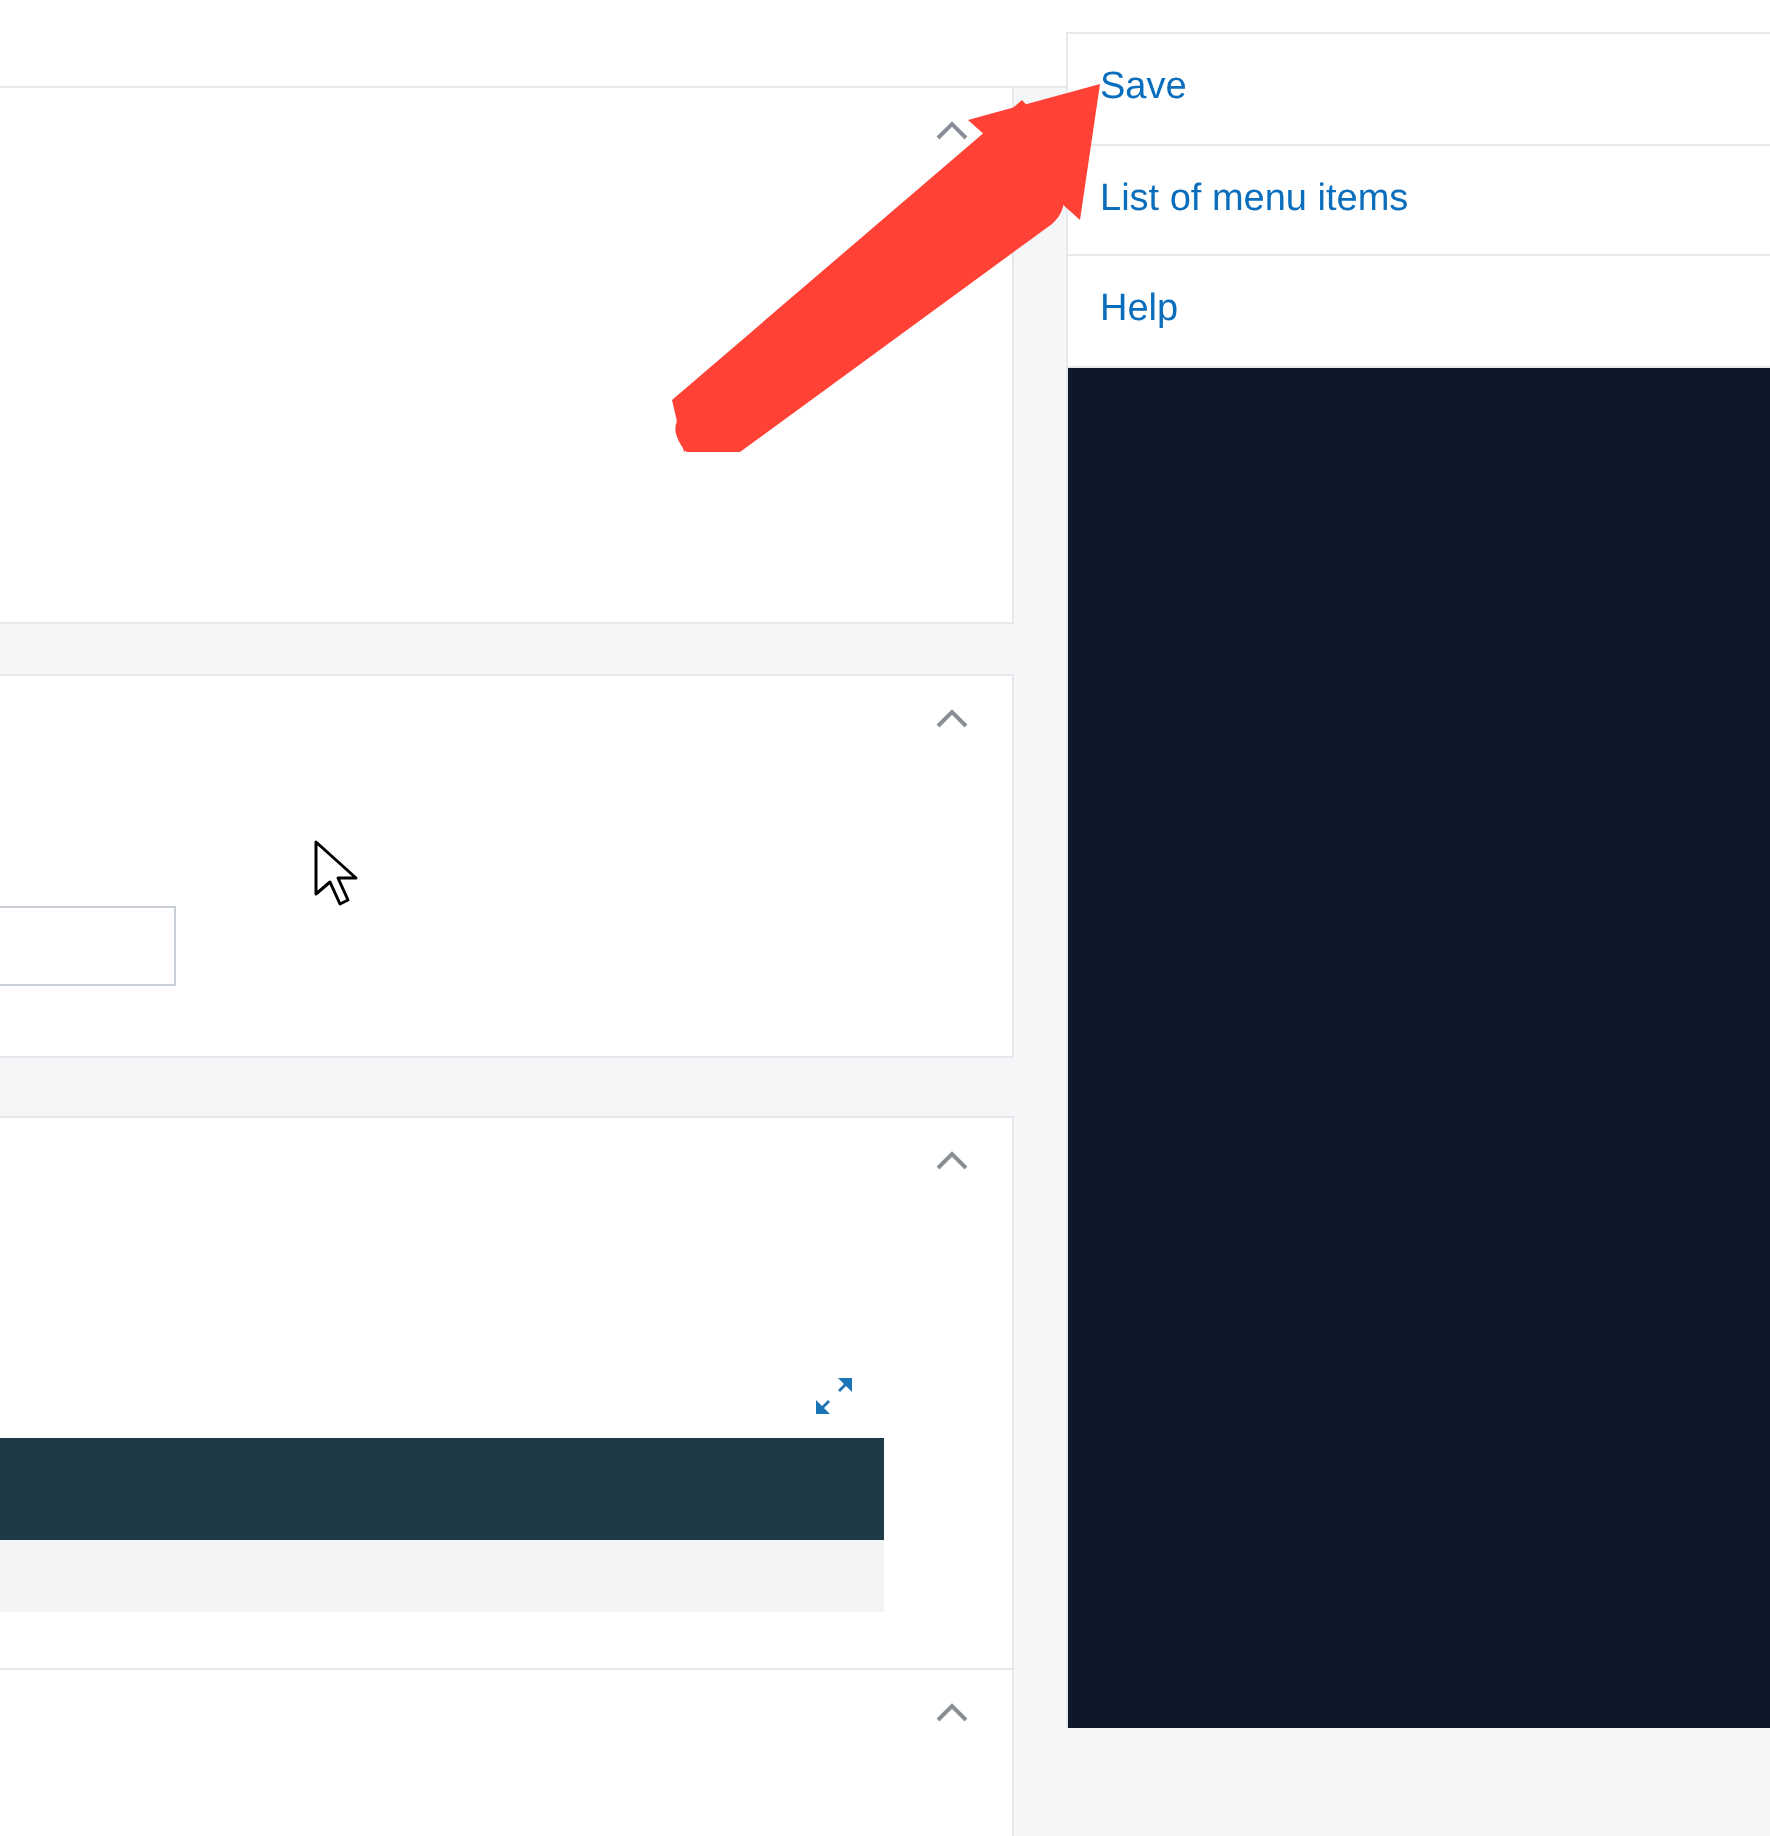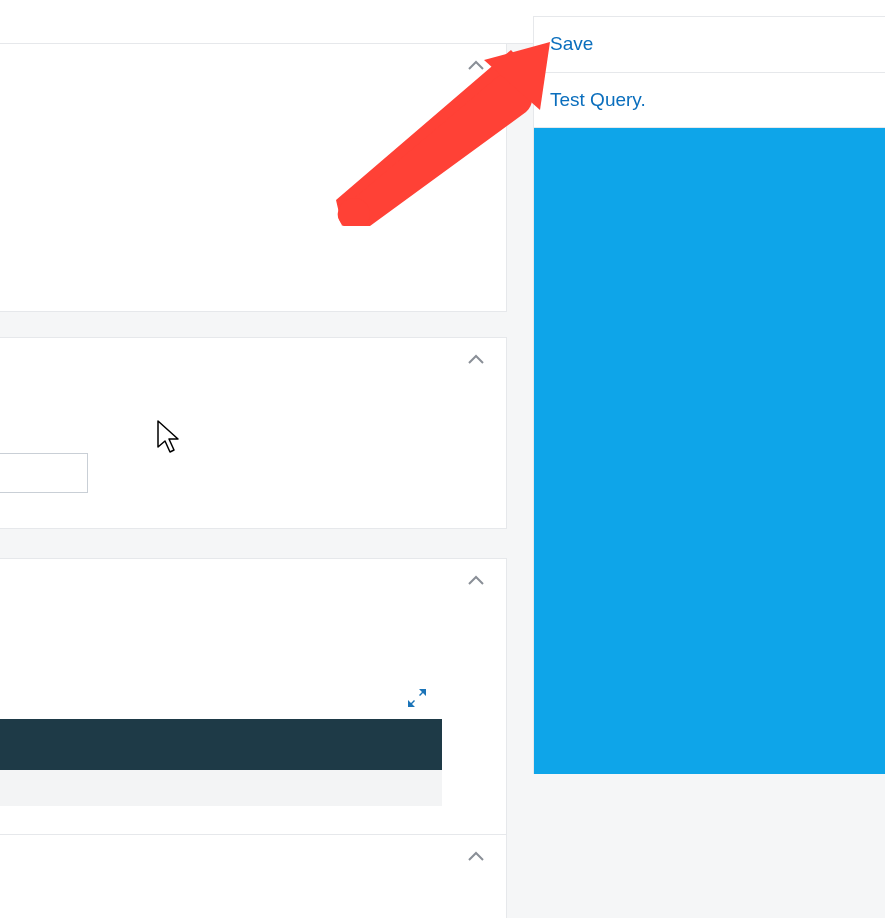--- a/index.html
+++ b/index.html
@@ -21,22 +21,22 @@
     width:533px;
     height:874px;
     background:#f5f6f7;
   }
 
   .right-pane {
     position:absolute;
     left:533px;
     top:16px;
     width:352px; 
-    height:758px;
-    background:#0ea5e9;
+    height:848px;
+    background:#0f172a;
     border-left:1px solid #e6e8eb;
   }
 
   .right-pane .menu-item {
     display:block;
     width:100%;
     text-align:left;
     padding:14px 16px;
     font-size:19px;
     line-height:1.4;
@@ -202,21 +202,22 @@
             <polyline points="2,9 9,2 16,9"></polyline>
           </svg>
       </span>
     </div>
   </div>
 
 </div>
 
 <div class="right-pane">
   <button class="menu-item">Save</button>
-  <button class="menu-item">Test Query.</button>
+  <button class="menu-item">List of menu items</button>
+  <button class="menu-item">Help</button>
 </div>
 
 <div class="arrow">
   <svg width="220" height="184" viewBox="0 0 220 184">
     <defs>
       <linearGradient id="none"></linearGradient>
     </defs>
 
     <polygon points="6,184 30,160 195,30 175,8 0,158" fill="#ff4136"></polygon>
 

